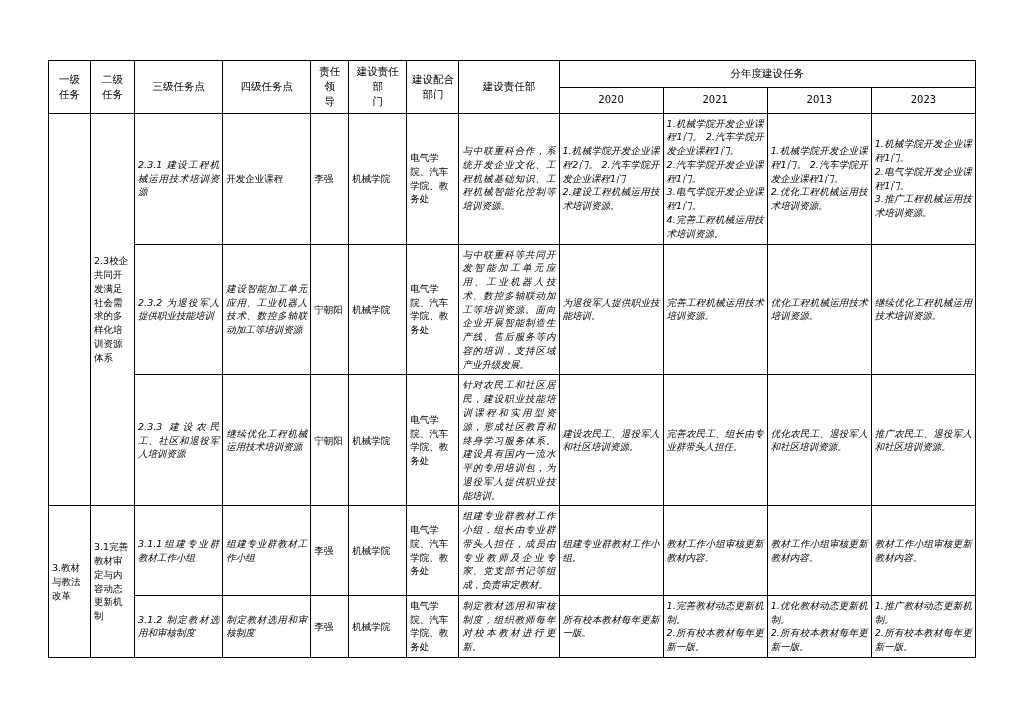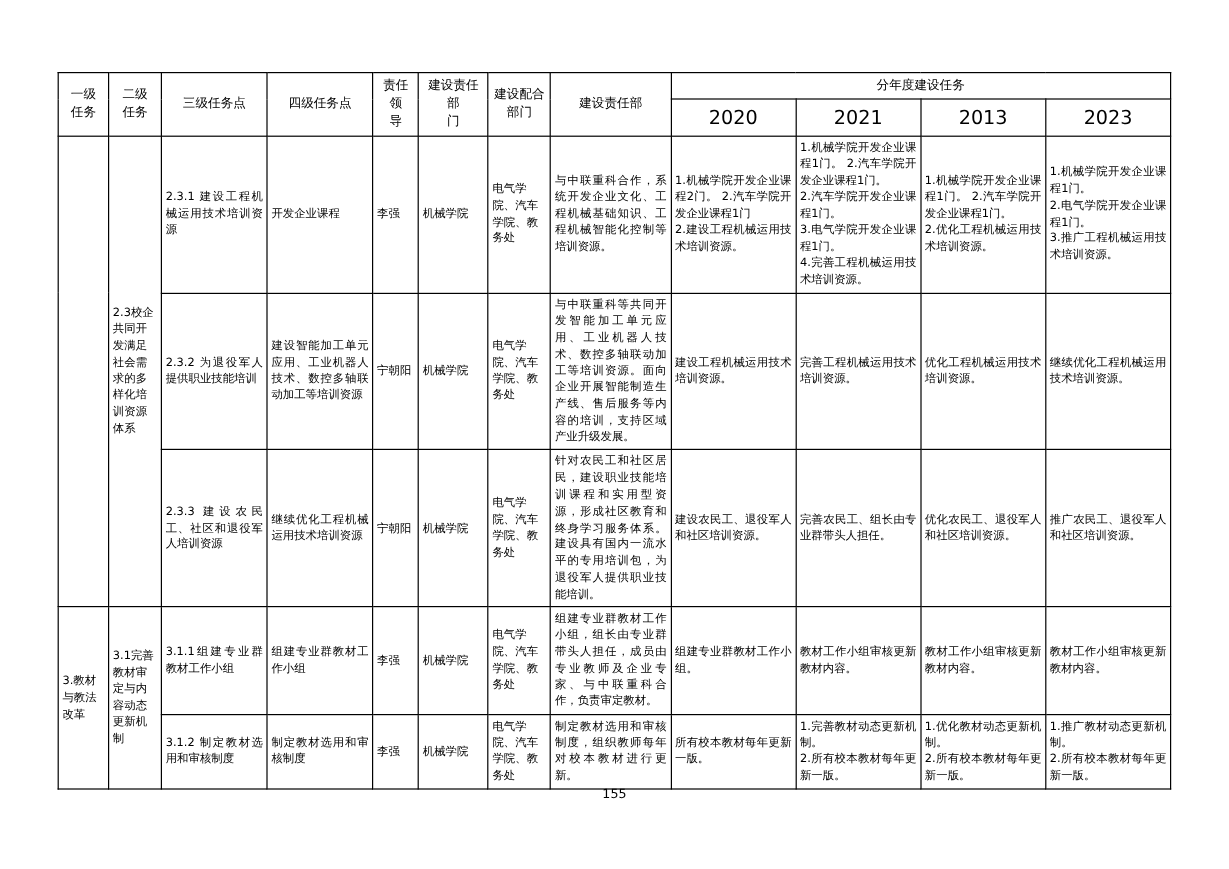--- a/index.html
+++ b/index.html
@@ -40,29 +40,30 @@
     word-break: break-all;
   }
   .hdr {
     text-align: center;
     font-size: 10.5px;
     vertical-align: middle;
     padding: 6px 2px;
   }
   .hdr-year {
     text-align: center;
-    font-size: 16px;
+    font-size: 10px;
     padding: 3px 2px;
   }
   .c-center {
   }
   .c-just {
     text-align: justify;
     text-justify: inter-ideograph;
     vertical-align: top;
+    font-style: italic;
   }
   .pageno {
     position: absolute;
     top: 656px;
     left: 0;
     width: 1024px;
     text-align: center;
     font-size: 10.5px;
     color: #000;
   }
@@ -149,21 +150,21 @@
 3.推广工程机械运用技术培训资源。</td>
         </tr>
 
         <tr>
           <td class="c-just">2.3.2 为退役军人提供职业技能培训</td>
           <td class="c-just">建设智能加工单元应用、工业机器人技术、数控多轴联动加工等培训资源</td>
           <td class="c-center">宁朝阳</td>
           <td class="c-center">机械学院</td>
           <td class="c-center">电气学院、汽车学院、教务处</td>
           <td class="c-just">与中联重科等共同开发智能加工单元应用、工业机器人技术、数控多轴联动加工等培训资源。面向企业开展智能制造生产线、售后服务等内容的培训，支持区域产业升级发展。</td>
-          <td class="c-just" style="white-space:pre-line">建设工程机械运用技术培训资源。</td>
+          <td class="c-just" style="white-space:pre-line">为退役军人提供职业技能培训。</td>
           <td class="c-just" style="white-space:pre-line">完善工程机械运用技术培训资源。</td>
           <td class="c-just" style="white-space:pre-line">优化工程机械运用技术培训资源。</td>
           <td class="c-just" style="white-space:pre-line">继续优化工程机械运用技术培训资源。</td>
         </tr>
 
         <tr>
           <td class="c-just">2.3.3 建设农民工、社区和退役军人培训资源</td>
           <td class="c-just">继续优化工程机械运用技术培训资源</td>
           <td class="c-center">宁朝阳</td>
           <td class="c-center">机械学院</td>
@@ -176,21 +177,21 @@
         </tr>
 
         <tr>
           <td class="c-center" rowspan="2">3.教材与教法改革</td>
           <td class="c-center" rowspan="2">3.1完善教材审定与内容动态更新机制</td>
           <td class="c-just">3.1.1组建专业群教材工作小组</td>
           <td class="c-just">组建专业群教材工作小组</td>
           <td class="c-center">李强</td>
           <td class="c-center">机械学院</td>
           <td class="c-center">电气学院、汽车学院、教务处</td>
-          <td class="c-just">组建专业群教材工作小组，组长由专业群带头人担任，成员由专业教师及企业专家、与中联重科合作，负责审定教材。</td>
+          <td class="c-just">组建专业群教材工作小组，组长由专业群带头人担任，成员由专业教师及企业专家、党支部书记等组成，负责审定教材。</td>
           <td class="c-just" style="white-space:pre-line">组建专业群教材工作小组。</td>
           <td class="c-just" style="white-space:pre-line">教材工作小组审核更新教材内容。</td>
           <td class="c-just" style="white-space:pre-line">教材工作小组审核更新教材内容。</td>
           <td class="c-just" style="white-space:pre-line">教材工作小组审核更新教材内容。</td>
         </tr>
 
         <tr>
           <td class="c-just">3.1.2 制定教材选用和审核制度</td>
           <td class="c-just">制定教材选用和审核制度</td>
           <td class="c-center">李强</td>
@@ -202,15 +203,14 @@
 2.所有校本教材每年更新一版。</td>
           <td class="c-just" style="white-space:pre-line">1.优化教材动态更新机制。
 2.所有校本教材每年更新一版。</td>
           <td class="c-just" style="white-space:pre-line">1.推广教材动态更新机制。
 2.所有校本教材每年更新一版。</td>
         </tr>
       </tbody>
     </table>
   </div>
 
-  <div class="pageno">155</div>
 
 </div>
 
 </body></html>

